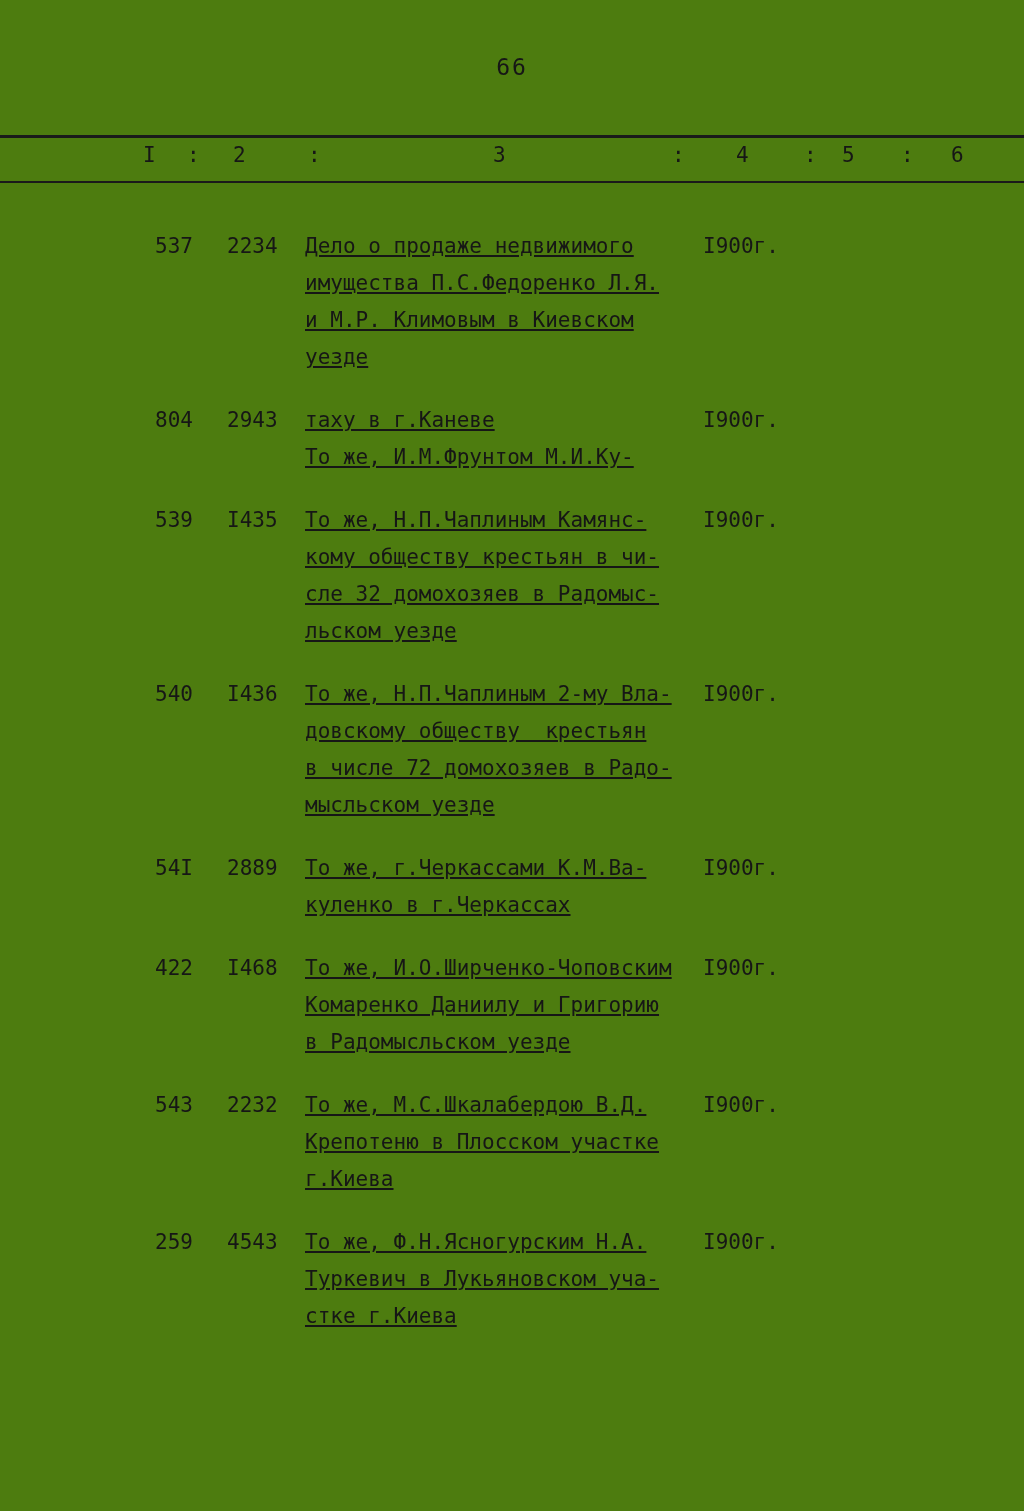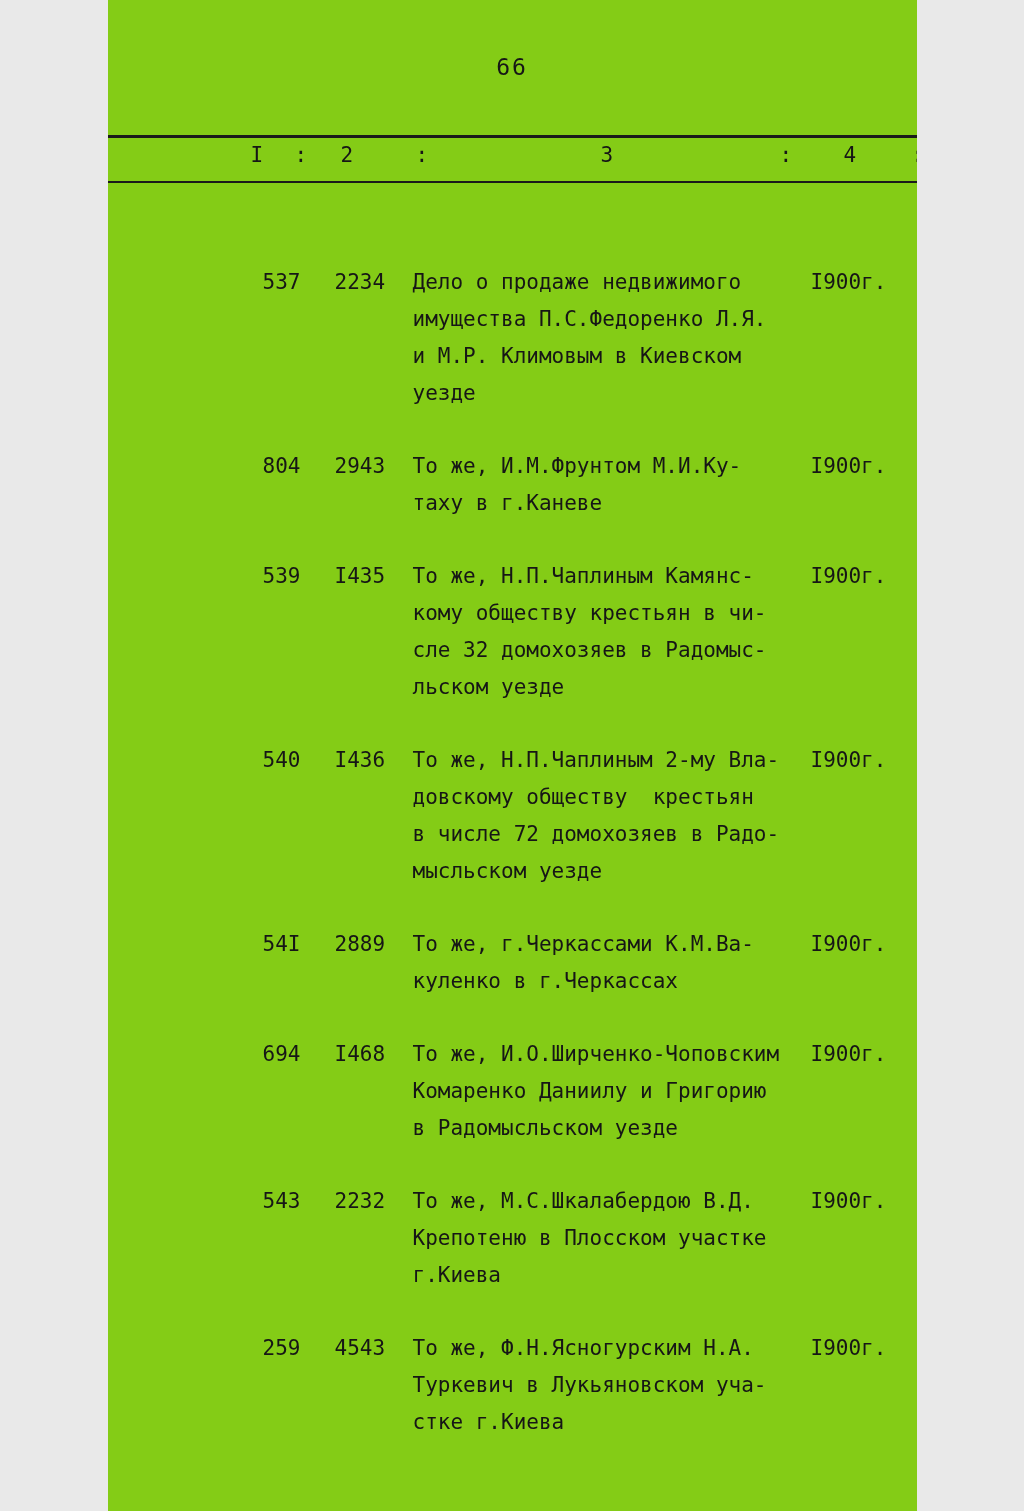--- a/index.html
+++ b/index.html
@@ -2,24 +2,24 @@
 <html><head>
 <meta charset="utf-8">
 <style>
   html, body {
     margin: 0;
     padding: 0;
     background: #e9e9e9;
   }
   .page {
     position: relative;
-    width: 809px;
+    width: 1024px;
     height: 1511px;
     margin: 0 auto;
-    background: #84cc16;
+    background: #4d7c0f;
     overflow: hidden;
     font-family: "DejaVu Sans Mono", "Liberation Mono", monospace;
     color: #161616;
   }
   .page-number {
     position: absolute;
     top: 54px;
     left: 0;
     width: 100%;
     text-align: center;
@@ -72,33 +72,33 @@
     left: 0;
     width: 100%;
     font-size: 21px;
   }
   .row {
     display: flex;
     align-items: flex-start;
     margin-left: 155px;
     margin-bottom: 26px;
     line-height: 37px;
-    margin-top: 36px;
   }
   .c-num {
     width: 72px;
     flex: 0 0 auto;
   }
   .c-file {
     width: 78px;
     flex: 0 0 auto;
   }
   .c-desc {
     width: 398px;
     flex: 0 0 auto;
+    text-decoration: underline;
   }
   .c-desc .dline {
     white-space: pre;
   }
   .c-year {
     flex: 0 0 auto;
     white-space: pre;
     text-align: right;
   }
 </style>
@@ -138,22 +138,22 @@
         <div class="dline">и М.Р. Климовым в Киевском</div>
         <div class="dline">уезде</div>
       </div>
       <div class="c-year">I900г.</div>
     </div>
 
     <div class="row">
       <div class="c-num">804</div>
       <div class="c-file">2943</div>
       <div class="c-desc">
+        <div class="dline">таху в г.Каневе</div>
         <div class="dline">То же, И.М.Фрунтом М.И.Ку-</div>
-        <div class="dline">таху в г.Каневе</div>
       </div>
       <div class="c-year">I900г.</div>
     </div>
 
     <div class="row">
       <div class="c-num">539</div>
       <div class="c-file">I435</div>
       <div class="c-desc">
         <div class="dline">То же, Н.П.Чаплиным Камянс-</div>
         <div class="dline">кому обществу крестьян в чи-</div>
@@ -179,21 +179,21 @@
       <div class="c-num">54I</div>
       <div class="c-file">2889</div>
       <div class="c-desc">
         <div class="dline">То же, г.Черкассами К.М.Ва-</div>
         <div class="dline">куленко в г.Черкассах</div>
       </div>
       <div class="c-year">I900г.</div>
     </div>
 
     <div class="row">
-      <div class="c-num">694</div>
+      <div class="c-num">422</div>
       <div class="c-file">I468</div>
       <div class="c-desc">
         <div class="dline">То же, И.О.Ширченко-Чоповским</div>
         <div class="dline">Комаренко Даниилу и Григорию</div>
         <div class="dline">в Радомысльском уезде</div>
       </div>
       <div class="c-year">I900г.</div>
     </div>
 
     <div class="row">

